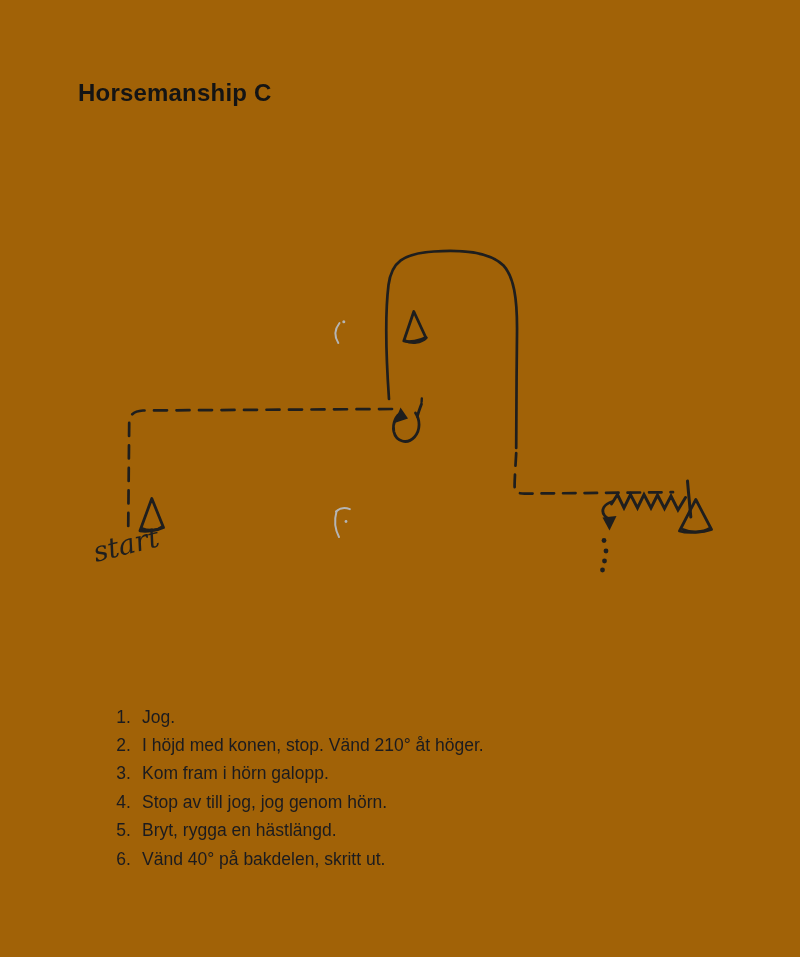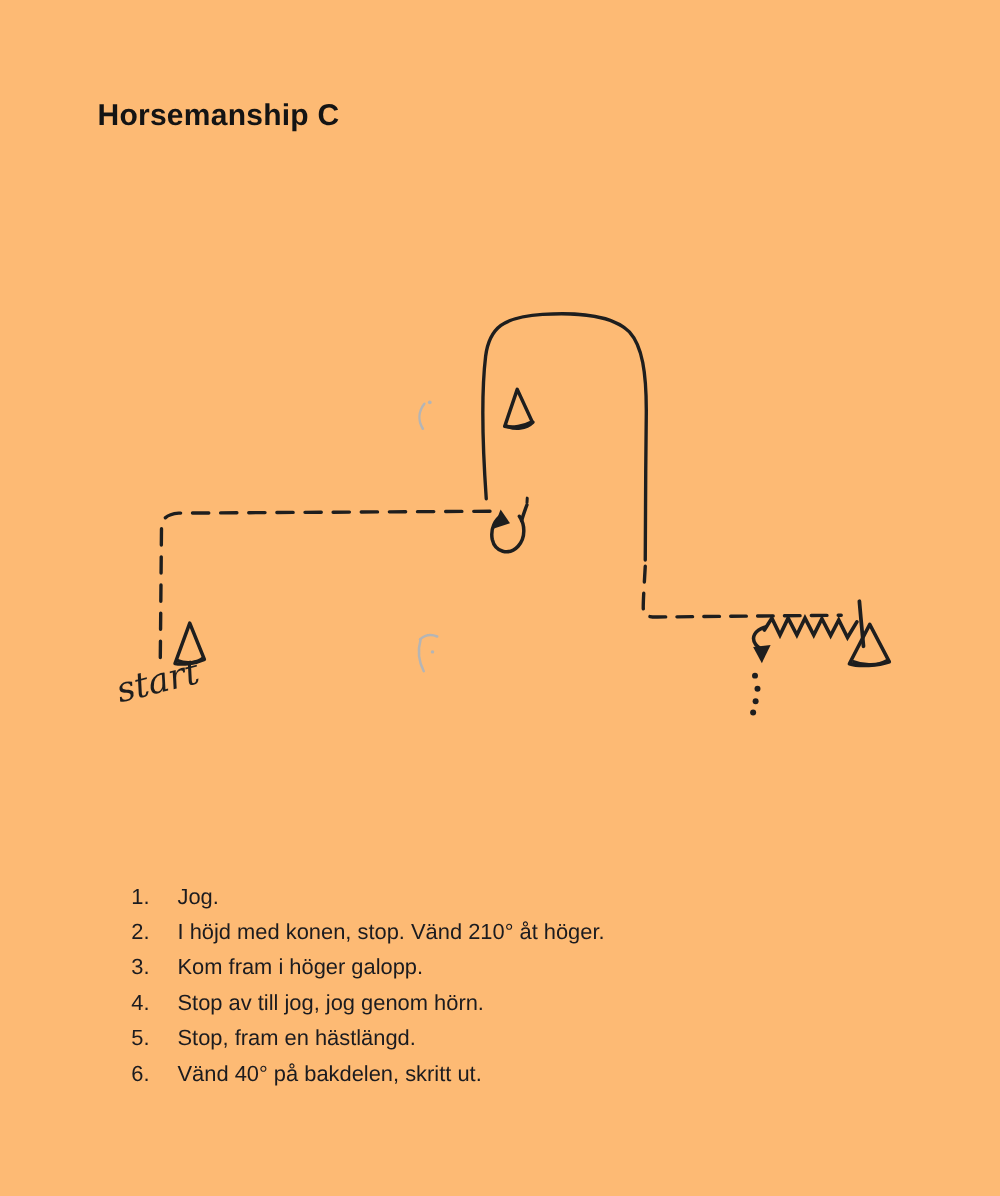--- a/index.html
+++ b/index.html
@@ -4,23 +4,24 @@
 <style>
   html, body {
     margin: 0;
     padding: 0;
     background: #ffffff;
   }
   .page {
     position: relative;
     width: 800px;
     height: 957px;
-    background: #fdba74;
+    background: #a16207;
     overflow: hidden;
     font-family: "Liberation Sans", sans-serif;
+    text-align: center;
   }
   .title {
     position: absolute;
     left: 78px;
     top: 79px;
     margin: 0;
     font-size: 24px;
     font-weight: 700;
     letter-spacing: 0.2px;
     color: #141414;
@@ -158,29 +159,29 @@
     <li>
       <span class="num">1.</span>
       <span class="txt">Jog.</span>
     </li>
     <li>
       <span class="num">2.</span>
       <span class="txt">I höjd med konen, stop. Vänd 210° åt höger.</span>
     </li>
     <li>
       <span class="num">3.</span>
-      <span class="txt">Kom fram i höger galopp.</span>
+      <span class="txt">Kom fram i hörn galopp.</span>
     </li>
     <li>
       <span class="num">4.</span>
       <span class="txt">Stop av till jog, jog genom hörn.</span>
     </li>
     <li>
       <span class="num">5.</span>
-      <span class="txt">Stop, fram en hästlängd.</span>
+      <span class="txt">Bryt, rygga en hästlängd.</span>
     </li>
     <li>
       <span class="num">6.</span>
       <span class="txt">Vänd 40° på bakdelen, skritt ut.</span>
     </li>
   </ol>
 
 </main>
 
 </body></html>

